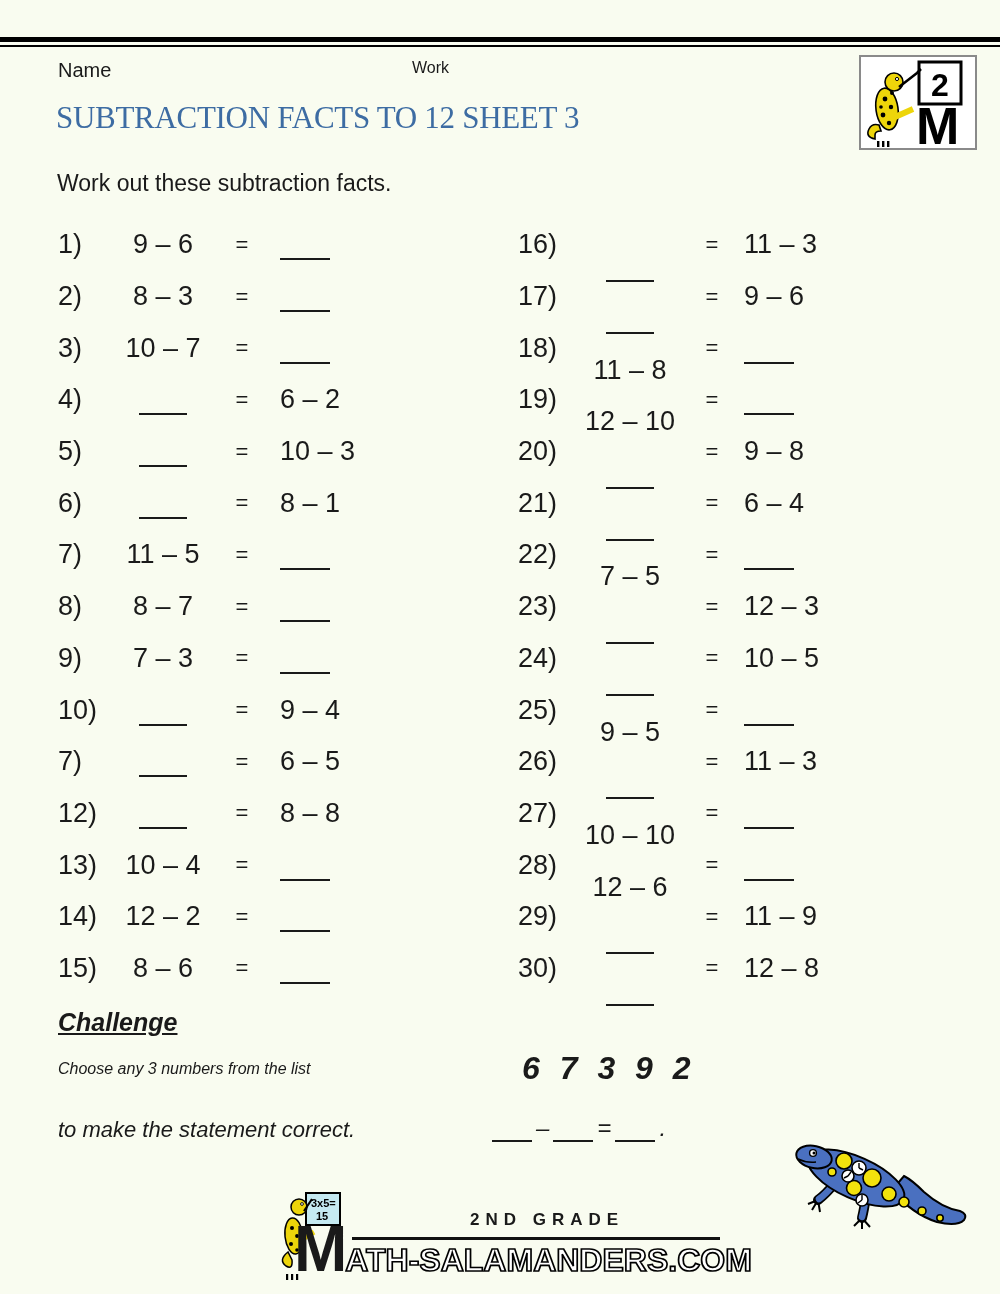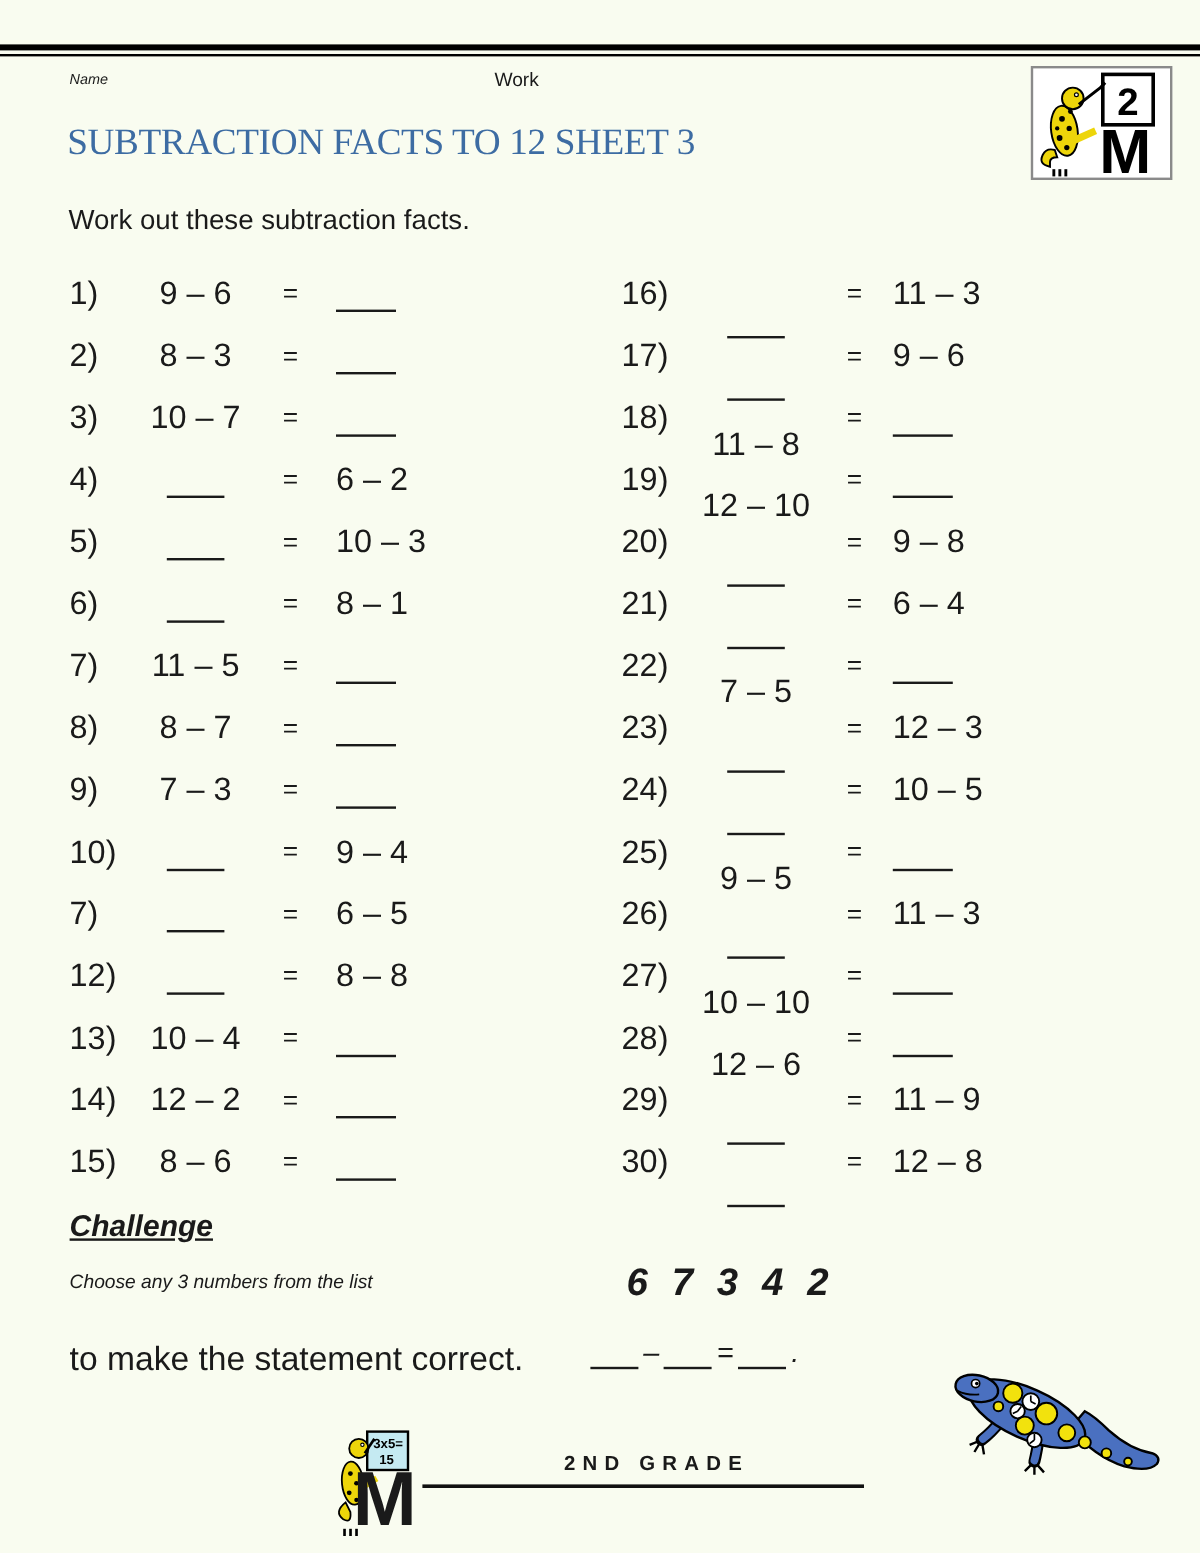--- a/index.html
+++ b/index.html
@@ -9,42 +9,42 @@
   *{box-sizing:border-box;}
   html,body{margin:0;padding:0;}
   body{
     width:1000px;height:1294px;position:relative;overflow:hidden;
     background:var(--bg);color:var(--ink);
     font-family:"Liberation Sans",sans-serif;
   }
   .abs{position:absolute;}
   .rule-thick{top:37px;left:0;width:1000px;height:5px;background:#000;}
   .rule-thin{top:45px;left:0;width:1000px;height:2px;background:#000;}
-  .name-label{left:58px;top:59px;font-size:12px;font-style:italic;}
+  .name-label{left:58px;top:59px;font-size:20px;}
   .date-label{left:412px;top:59px;font-size:16px;}
   .badge{left:859px;top:55px;width:118px;height:95px;border:2px solid #8a8a8a;background:#fff;}
   .page-title{left:56px;top:100px;font-family:"Liberation Serif",serif;font-size:31px;letter-spacing:-0.3px;color:var(--accent);white-space:nowrap;}
   .instruction{left:57px;top:170px;font-size:23px;}
   .col{position:absolute;top:219px;width:450px;}
   #col-left{left:58px;}
   #col-right{left:518px;}
   .prob-row{height:51.7px;display:flex;align-items:center;font-size:27px;}
   .p-num{width:46px;flex:none;}
   #col-right .p-num{width:50px;}
   .p-slot1{width:118px;flex:none;text-align:center;}
   #col-right .p-slot1{width:124px;margin-top:44px;}
   .p-eq{width:40px;flex:none;text-align:center;font-size:22px;}
   .p-slot2{flex:none;padding-left:18px;}
   #col-right .p-slot2{padding-left:12px;}
   .blank{display:inline-block;width:48px;height:12px;border-bottom:2.5px solid var(--ink);vertical-align:-7px;}
   .p-slot2 .blank{width:50px;}
   .ch-title{left:58px;top:1008px;font-size:25px;font-style:italic;font-weight:600;text-decoration:underline;}
   .ch-line1{left:58px;top:1060px;font-size:16px;font-style:italic;}
   .ch-numbers{left:522px;top:1050px;font-size:32px;font-style:italic;font-weight:600;word-spacing:11px;}
-  .ch-line2{left:58px;top:1117px;font-size:28px;}
+  .ch-line2{left:58px;top:1117px;font-size:22px;font-style:italic;}
   .ch-statement{left:488px;top:1114px;font-size:24px;font-style:italic;white-space:nowrap;}
   .c-blank{display:inline-block;width:40px;height:12px;border-bottom:2.5px solid var(--ink);vertical-align:-6px;margin:0 4px;}
   .grade{left:470px;top:1210px;font-size:17px;font-weight:700;letter-spacing:6px;white-space:nowrap;}
   .f-rule{left:352px;top:1237px;width:368px;height:3px;background:#111;}
   .site-line{left:294px;top:1220px;display:flex;align-items:baseline;}
   .logo-m{font-size:64px;font-weight:900;line-height:58px;letter-spacing:-2px;}
   .site-text{font-size:32px;font-weight:700;line-height:58px;color:#fff;-webkit-text-stroke:1.7px #000;text-shadow:0 0 1px #000;}
   .sal-footer{left:278px;top:1190px;}
   .sal-blue{left:792px;top:1128px;}
   svg text{font-family:"Liberation Sans",sans-serif;}
@@ -271,21 +271,21 @@
     <div class="prob-row">
       <span class="p-num">30)</span>
       <span class="p-slot1"><span class="blank"></span></span>
       <span class="p-eq">=</span>
       <span class="p-slot2"><span class="p-exp">12 – 8</span></span>
     </div>
   </div>
 
 <div class="abs ch-title">Challenge</div>
 <div class="abs ch-line1">Choose any 3 numbers from the list</div>
-<div class="abs ch-numbers">6 7 3 4 2</div>
+<div class="abs ch-numbers">6 7 3 9 2</div>
 <div class="abs ch-line2">to make the statement correct.</div>
 <div class="abs ch-statement">
   <span class="c-blank"></span><span>–</span><span class="c-blank"></span><span>=</span><span class="c-blank"></span><span>.</span>
 </div>
 
 <div class="abs sal-footer">
   <svg width="66" height="92" viewBox="0 0 66 92">
     <rect x="28" y="3" width="34" height="32" style="fill:var(--sign-blue)" stroke="#000" stroke-width="2"></rect>
     <text x="33" y="17" font-size="11" font-weight="700">3x5=</text>
     <text x="38" y="30" font-size="11" font-weight="700">15</text>
@@ -305,20 +305,21 @@
       <rect x="8" y="84" width="2.2" height="6"></rect>
         <rect x="13" y="84" width="2.2" height="6"></rect>
         <rect x="18" y="84" width="2.2" height="6"></rect>
     </g>
   </svg>
 </div>
 <div class="abs grade">2ND GRADE</div>
 <div class="abs f-rule"></div>
 <div class="abs site-line">
   <span class="logo-m">M</span>
+    <span class="site-text">ATH-SALAMANDERS.COM</span>
 </div>
 
 <div class="abs sal-blue">
   <svg width="185" height="112" viewBox="0 0 185 112">
 
     <path d="M100,62 Q120,86 145,94 Q165,99 172,92 Q176,86 168,83 Q150,80 132,64 Q120,52 112,48 Z" style="fill:var(--sal-blue)" stroke="#000" stroke-width="2"></path>
 
     <g stroke="#000" stroke-width="10" stroke-linecap="round">
       <path d="M42,56 Q34,66 26,72" fill="none"></path>
       <path d="M74,68 Q72,82 70,90" fill="none"></path>

